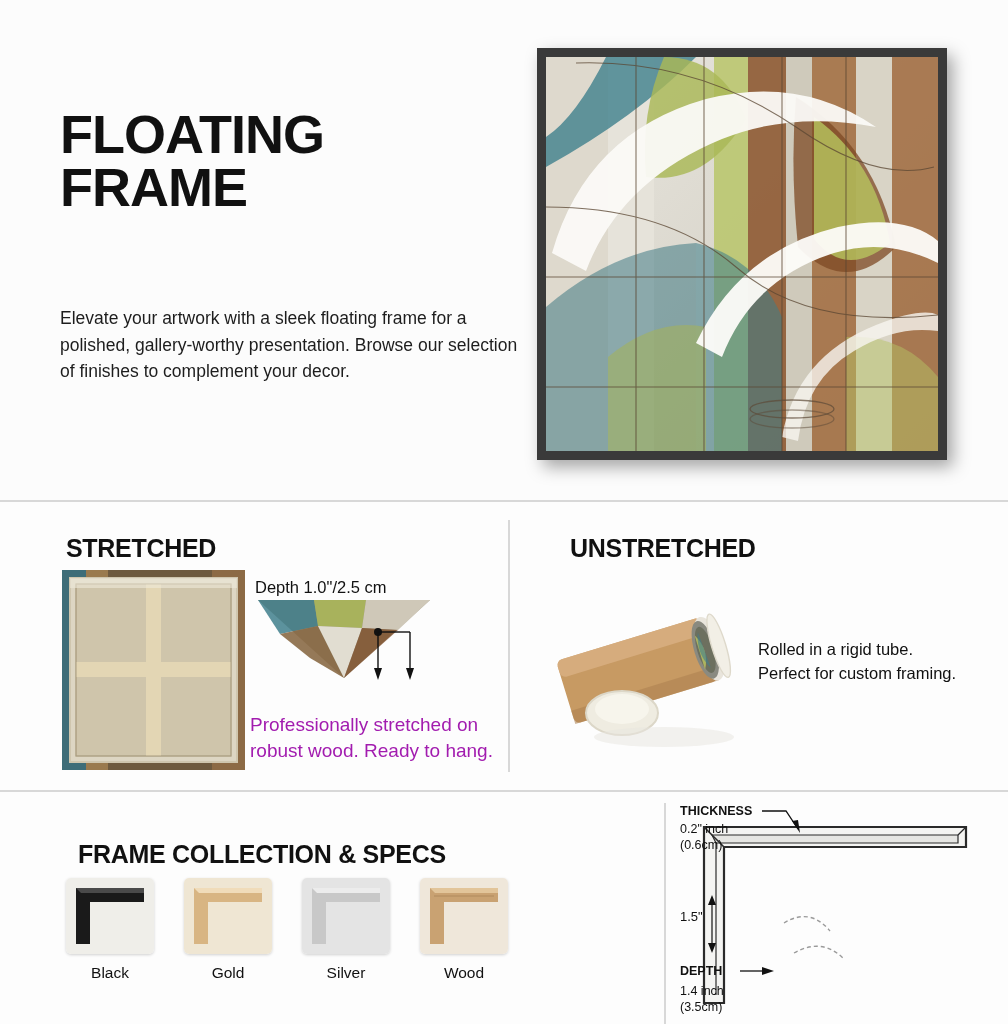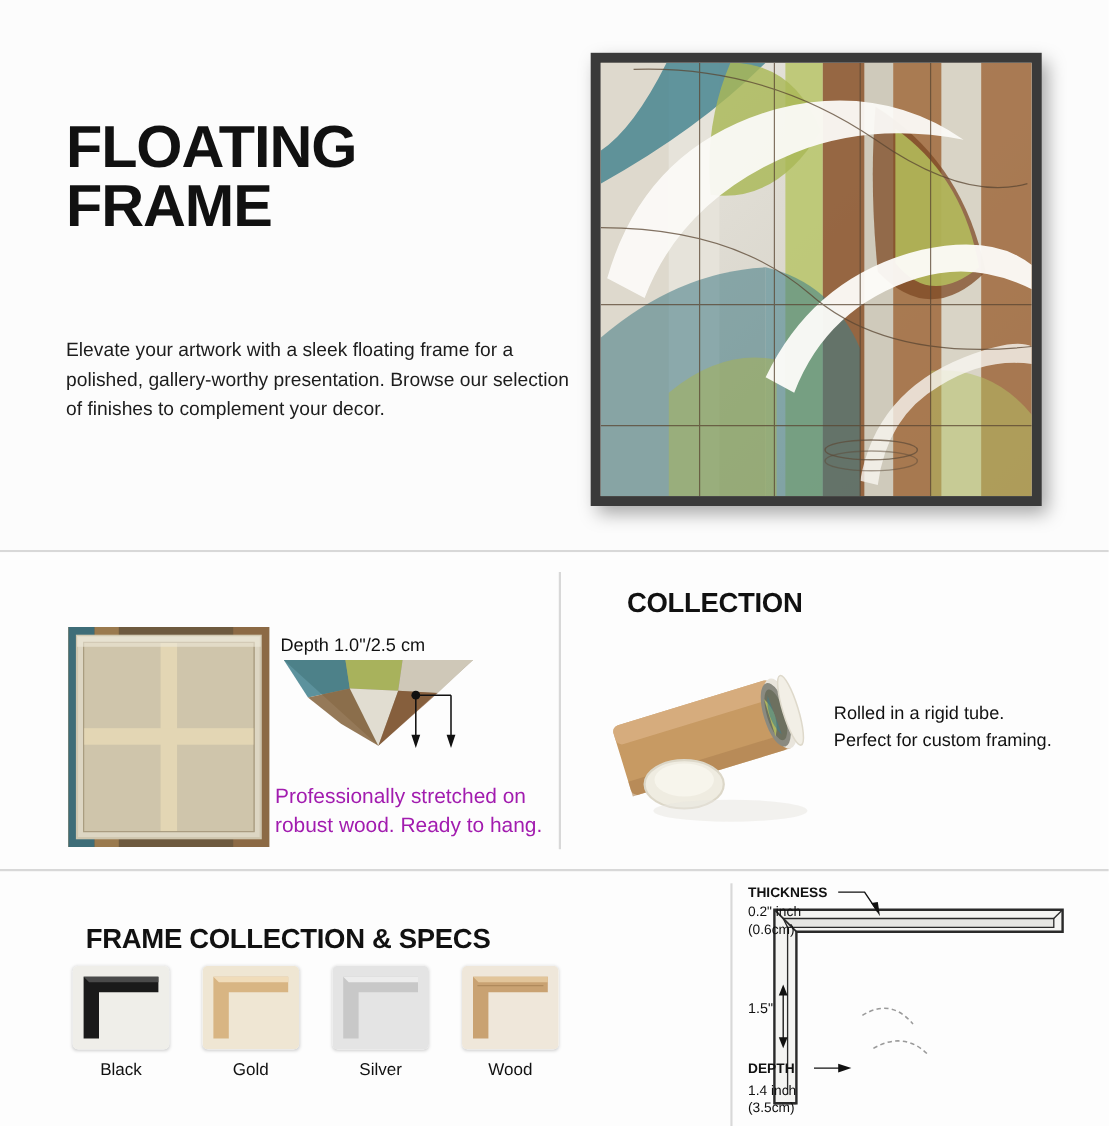--- a/index.html
+++ b/index.html
@@ -148,21 +148,22 @@
         </svg>
       </div>
     </div>
   </section>
 
   <div class="rule" style="top:500px"></div>
 
   <section class="sec2">
     <div class="vdiv"></div>
 
-    <h2 class="h2 unstretched-title">COLLECTION</h2>
+    <h2 class="h2 stretched-title">STRETCHED</h2>
+    <h2 class="h2 unstretched-title">UNSTRETCHED</h2>
 
     <div class="stretcher-img">
       <svg viewBox="0 0 183 200" preserveAspectRatio="none" width="183" height="200">
         <rect width="183" height="200" fill="#6e5a3f"></rect>
         <rect x="0" y="0" width="24" height="200" fill="#3e6d78"></rect>
         <rect x="24" y="0" width="22" height="200" fill="#9a7a4e"></rect>
         <rect x="150" y="0" width="33" height="200" fill="#8c6a45"></rect>
         <rect x="8" y="8" width="167" height="184" fill="#ddd6c3" stroke="#cfc6ae" stroke-width="2"></rect>
         <rect x="14" y="14" width="155" height="172" fill="#cfc5ab"></rect>
         <rect x="14" y="14" width="155" height="172" fill="none" stroke="#b9ad90" stroke-width="1"></rect>

